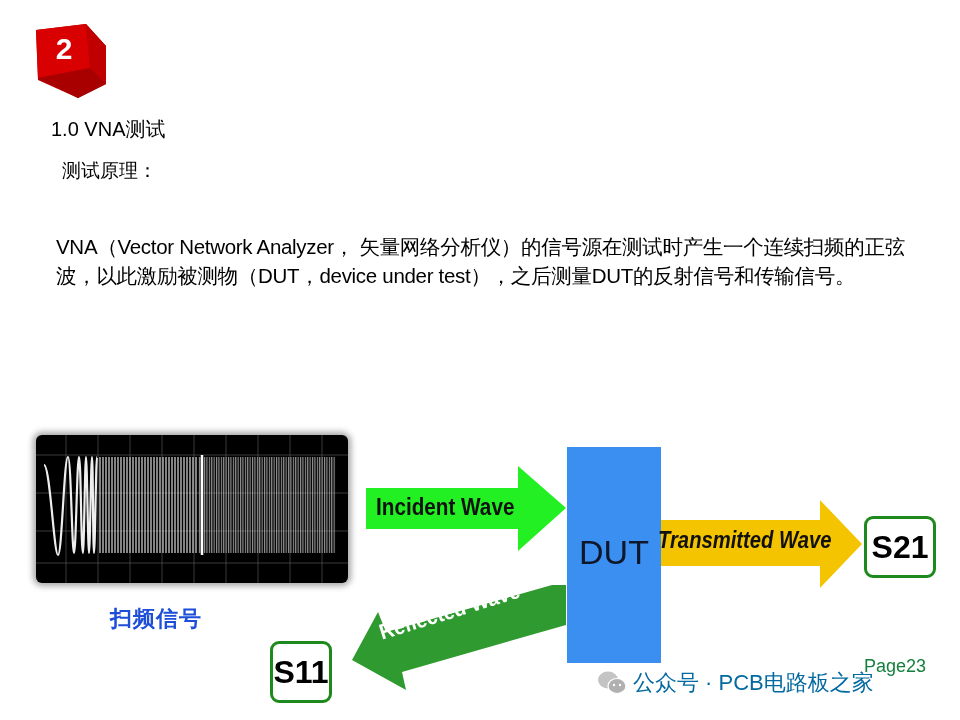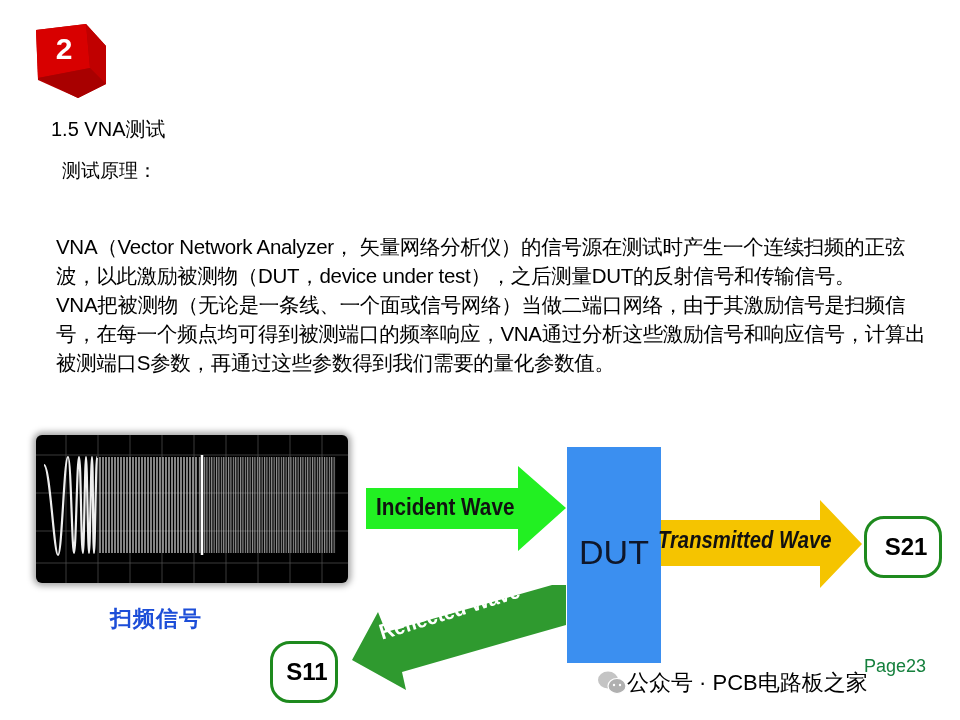--- a/index.html
+++ b/index.html
@@ -19,44 +19,43 @@
   .scope-caption { left:110px; top:604px; font-size:22px; font-weight:bold; color:#1d4ed8; letter-spacing:1px;
                    font-family:"DejaVu Serif","Liberation Serif",serif; }
   
   .dut { left:567px; top:447px; width:94px; height:216px; background:#3b8ff0; }
   .dut-label { left:567px; top:533px; width:94px; text-align:center; color:#0f172a; font-size:34px; font-weight:normal; }
   
   .arrow-svg { left:0; top:0; width:960px; height:720px; pointer-events:none; }
   .incident-label { left:376px; top:494px; font-size:23px; font-weight:bold; color:#111; transform:scaleX(0.9); transform-origin:left; }
   .transmitted-label { left:658px; top:527px; font-size:23px; font-weight:bold; font-style:italic; color:#111; transform:scaleX(0.88); transform-origin:left; }
   .reflected-label { left:380px; top:620px; font-size:22px; font-weight:bold; color:#fff; transform:rotate(-17deg) scaleX(0.9); transform-origin:left; }
-  .sbox { border:3px solid #1e8a1e; border-radius:20px; background:#fff; font-size:24px; font-weight:bold;
-          display:flex; align-items:center; justify-content:center;padding-left:6px; }
+  .sbox { border:3px solid #1e8a1e; border-radius:9px; background:#fff; font-size:32px; font-weight:bold;
+          display:flex; align-items:center; justify-content:center; }
   .s21 { left:864px; top:516px; width:66px; height:56px; }
   .s11 { left:270px; top:641px; width:56px; height:56px;text-align:center; }
-  .watermark { left:597px; top:668px; font-size:22px; color:#000000; display:flex; align-items:center; gap:0; }
+  .watermark { left:597px; top:668px; font-size:22px; color:#0369a1; display:flex; align-items:center; gap:6px; }
   .page-num { left:864px; top:656px; font-size:18px; color:#15803d; }
 </style>
 </head>
 <body>
 
 <svg class="abs cube" viewBox="0 0 76 76">
   <polygon points="2,8 52,2 72,24 72,62 44,76 4,58" fill="#b40000"></polygon>
   <polygon points="2,8 52,2 56,46 4,56" fill="#d80000"></polygon>
   <polygon points="52,2 72,24 72,62 56,46" fill="#c00000"></polygon>
   <polygon points="4,56 56,46 72,62 44,76" fill="#a80000"></polygon>
 </svg>
 <div class="abs cube-num">2</div>
 
-<div class="abs section-title">1.5 VNA测试</div>
+<div class="abs section-title">1.0 VNA测试</div>
 <div class="abs sub-title">测试原理：</div>
 
 <div class="abs body-text">
   <p>VNA（Vector Network Analyzer， 矢量网络分析仪）的信号源在测试时产生一个连续扫频的正弦波，以此激励被测物（DUT，device under test），之后测量DUT的反射信号和传输信号。</p>
-  <p>VNA把被测物（无论是一条线、一个面或信号网络）当做二端口网络，由于其激励信号是扫频信号，在每一个频点均可得到被测端口的频率响应，VNA通过分析这些激励信号和响应信号，计算出被测端口S参数，再通过这些参数得到我们需要的量化参数值。</p>
 </div>
 
 <div class="abs scope">
   <svg width="312" height="148" viewBox="0 0 312 148">
     <g stroke="#555" stroke-width="0.7">
       <line x1="0" y1="20" x2="312" y2="20"></line>
         <line x1="0" y1="58" x2="312" y2="58"></line>
       <line x1="0" y1="96" x2="312" y2="96"></line>
         <line x1="0" y1="128" x2="312" y2="128"></line>
       <line x1="30" y1="0" x2="30" y2="148"></line>

